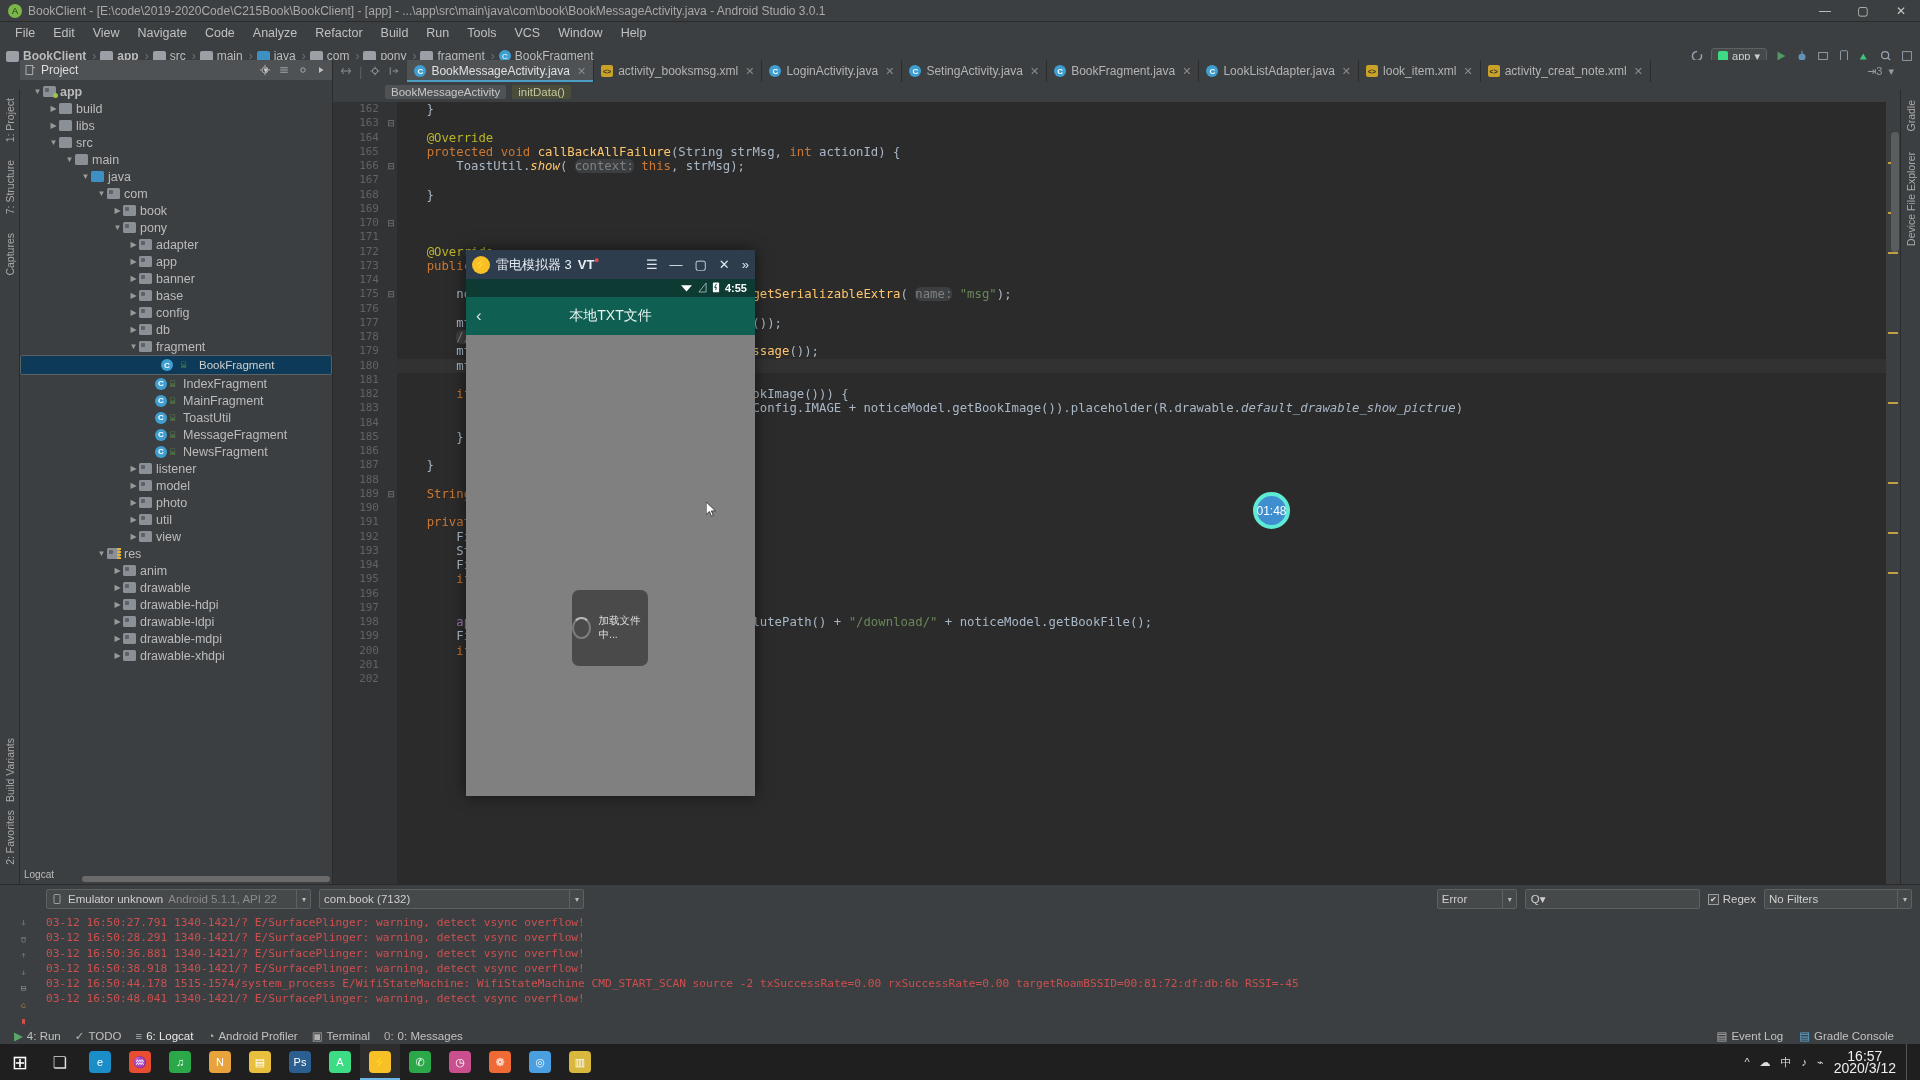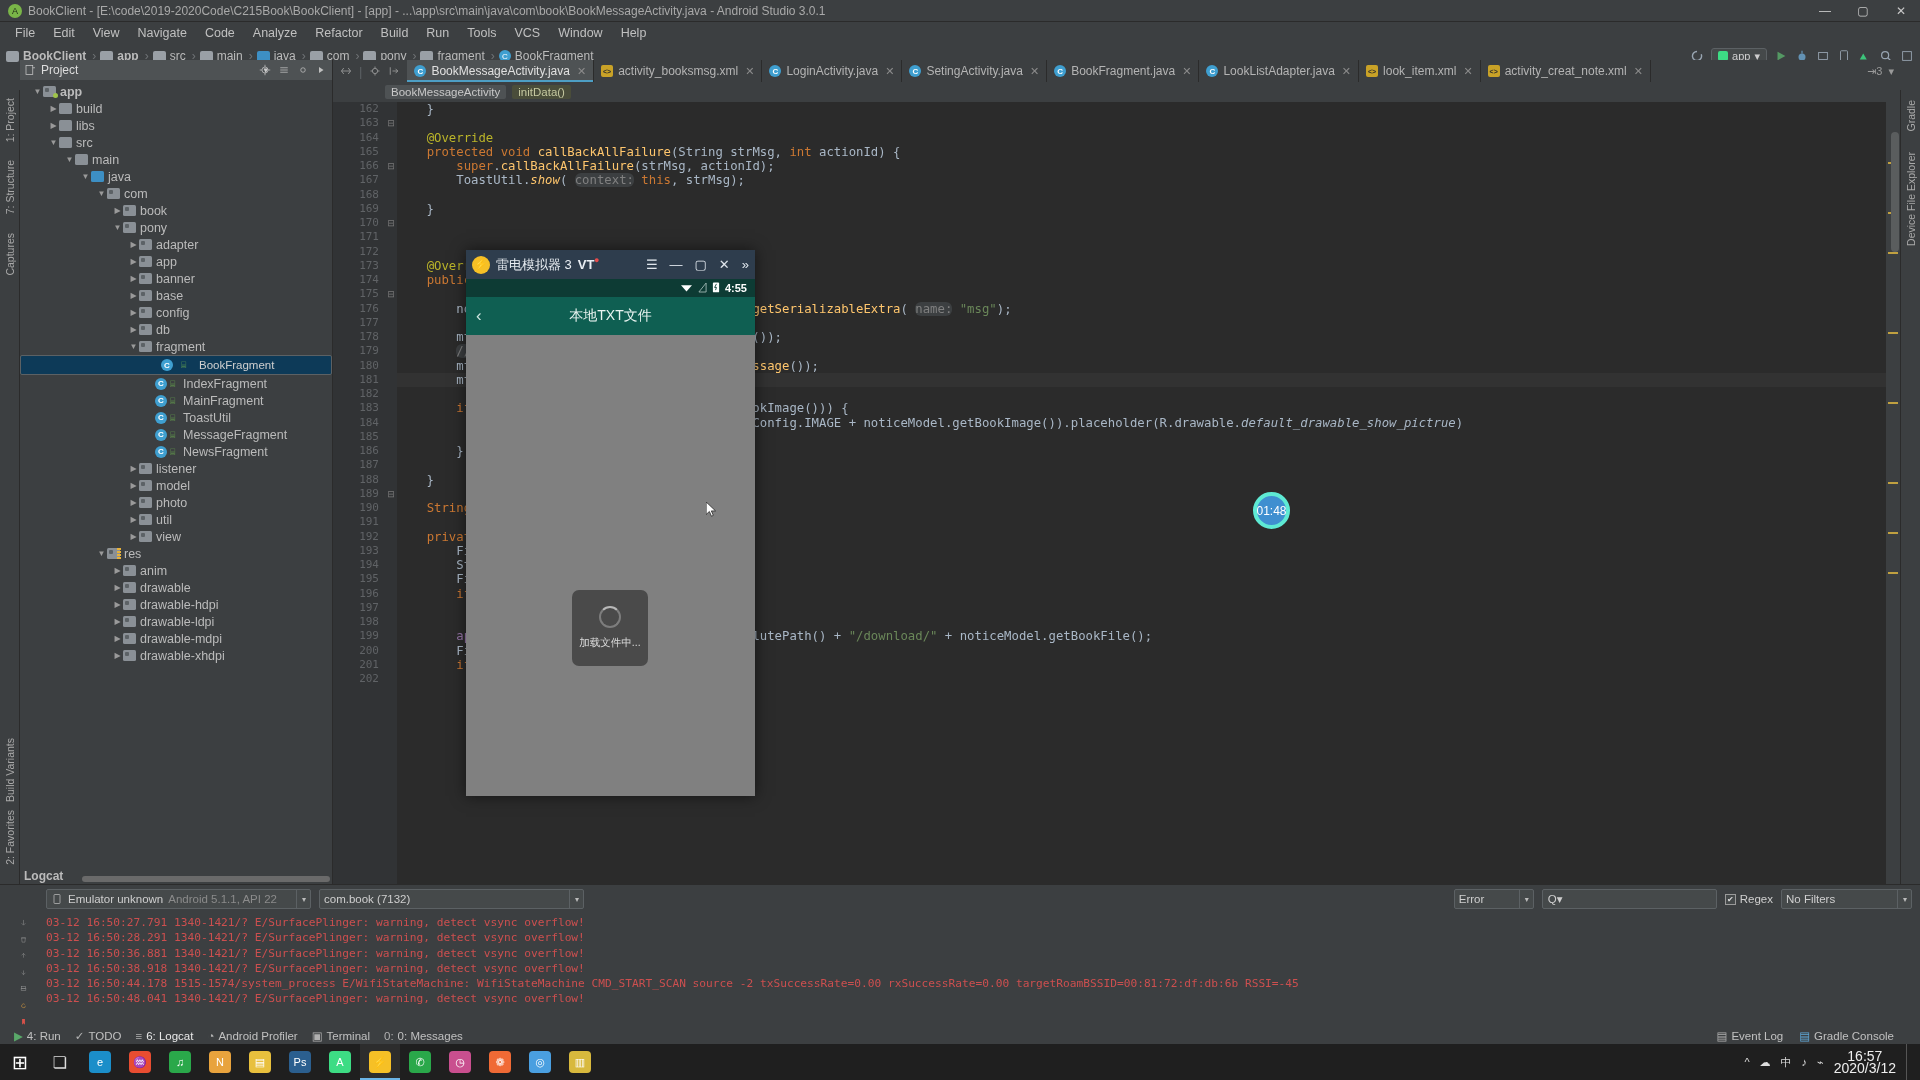--- a/index.html
+++ b/index.html
@@ -117,34 +117,34 @@
   .emu-title .vt{ color:#e9eef3; font-size:13px; font-weight:bold; position:relative;}
   .emu-title .vt sup{ color:#e54b4b; font-size:9px; position:absolute; top:-2px; right:-5px;}
   .emu-title .ctrls{ margin-left:auto; display:flex; align-items:center; gap:12px; color:#dfe6ec; font-size:13px;}
   .emu-status{ height:18px; background:#0d3b34; display:flex; align-items:center; justify-content:flex-end;
                gap:5px; padding-right:8px; color:#fff; font-size:11px; font-weight:bold;}
   .emu-appbar{ height:38px; background:#0f5f52; display:flex; align-items:center; position:relative;}
   .emu-appbar .back{ position:absolute; left:10px; color:#cfe6e0; font-size:17px;}
   .emu-appbar .ttl{ width:100%; text-align:center; color:#eaf4f1; font-size:14px;}
   .emu-body{ position:absolute; top:85px; left:0; right:0; bottom:0; background:#808080;}
   .toastbox{ position:absolute; left:106px; top:255px; width:76px; height:76px; background:#4a4a4a;
-             border-radius:7px; display:flex; flex-direction:column; align-items:center; justify-content:center; gap:8px;}
+             border-radius:7px; display:flex; flex-direction:row; align-items:center; justify-content:center; gap:8px;}
   .toastbox .spin{ width:22px;height:22px;border:2.5px solid #7d7d7d; border-top-color:#b9b9b9; border-radius:50%;}
   .toastbox .tx{ color:#dcdcdc; font-size:10.5px;}
   .cursor{ position:absolute; left:706px; top:502px; width:11px;height:16px;}
 
   
   .badge{ position:absolute; left:1253px; top:492px; width:37px;height:37px;border-radius:50%;
           background:#3f8fd0; border:4px solid #5eead4; color:#fff; font-size:12px;
           display:flex; align-items:center; justify-content:center;}
 
   
   .logpanel{ position:absolute; left:0; right:0; bottom:54px; height:142px; background:#3c3f41;
              border-top:1px solid #2b2b2b;}
-  .logtitle{ position:absolute; top:-16px; left:24px; font-size:12px; color:#bbb;font-weight:bold;}
+  .logtitle{ position:absolute; top:-16px; left:24px; font-size:10px; color:#bbb;}
   .logtoolbar{ height:28px; display:flex; align-items:center; gap:8px; padding:0 8px 0 46px; position:relative;}
   .sel{ background:#45494a; border:1px solid #5c6164; border-radius:2px; height:20px; display:flex;
         align-items:center; padding:0 4px; font-size:11.5px; color:#cfcfcf; gap:5px;}
   .sel .cv{ margin-left:auto; font-size:8px; color:#bbb; border-left:1px solid #5c6164; padding-left:5px; height:100%;
             display:flex;align-items:center;}
   .sel .dim{ color:#8b8b8b;}
   .srch{ background:#45494a;border:1px solid #5c6164;border-radius:2px;height:20px;display:flex;align-items:center;
          padding:0 5px;font-size:11.5px;color:#cfcfcf;gap:4px;}
   .chk{ display:flex;align-items:center;gap:4px;font-size:11.5px;color:#cfcfcf;}
   .chkbox{ width:11px;height:11px;border:1px solid #9a9a9a;background:#45494a;display:flex;align-items:center;
@@ -668,21 +668,20 @@
           <div style="height: 14.25px; line-height: 14.25px; text-align: center; font-size: 9px; color: rgb(120, 120, 120);"></div>
           <div style="height: 14.25px; line-height: 14.25px; text-align: center; font-size: 9px; color: rgb(120, 120, 120);"></div>
           <div style="height: 14.25px; line-height: 14.25px; text-align: center; font-size: 9px; color: rgb(120, 120, 120);"></div>
           <div style="height: 14.25px; line-height: 14.25px; text-align: center; font-size: 9px; color: rgb(120, 120, 120);"></div>
         </div>
       <div class="code" id="code">
           <div class="cl">    }</div>
           <div class="cl"></div>
           <div class="cl">    <span class="an">@Override</span></div>
           <div class="cl">    <span class="k">protected void</span> <span class="m">callBackAllFailure</span>(<span class="t">String</span> strMsg, <span class="k">int</span> actionId) {</div>
-          <div class="cl">        <span class="k">super</span>.<span class="m">callBackAllFailure</span>(strMsg, actionId);</div>
           <div class="cl">        <span class="t">ToastUtil</span>.<span class="m it">show</span>( <span class="hint">context:</span> <span class="k">this</span>, strMsg);</div>
           <div class="cl"></div>
           <div class="cl">    }</div>
           <div class="cl"></div>
           <div class="cl"></div>
           <div class="cl"></div>
           <div class="cl">    <span class="an">@Override</span></div>
           <div class="cl">    <span class="k">public void</span> <span class="m">initData</span>() {</div>
           <div class="cl"></div>
           <div class="cl">        noticeModel = (NoticeModel) getIntent().<span class="m">getSerializableExtra</span>( <span class="hint">name:</span> <span class="s">"msg"</span>);</div>
@@ -798,21 +797,21 @@
         <span>Error</span>
         <span class="cv">▾</span>
       </div>
       <div class="srch" style="width:175px">
         <span>Q▾</span>
       </div>
       <div class="chk">
         <span class="chkbox">✔</span>
         <span>Regex</span>
       </div>
-      <div class="sel" style="width:131px">
+      <div class="sel" style="width:148px">
         <span>No Filters</span>
         <span class="cv">▾</span>
       </div>
     </div>
     <div class="logleft">
       <svg width="13" height="13" viewBox="0 0 16 16">
           <path d="M8 2v10M4 9l4 4 4-4" stroke="#9a9a9a" fill="none"></path>
         </svg>
       <svg width="13" height="13" viewBox="0 0 16 16">
           <path d="M4 4h8l-1 9H5z" fill="none" stroke="#9a9a9a"></path>

